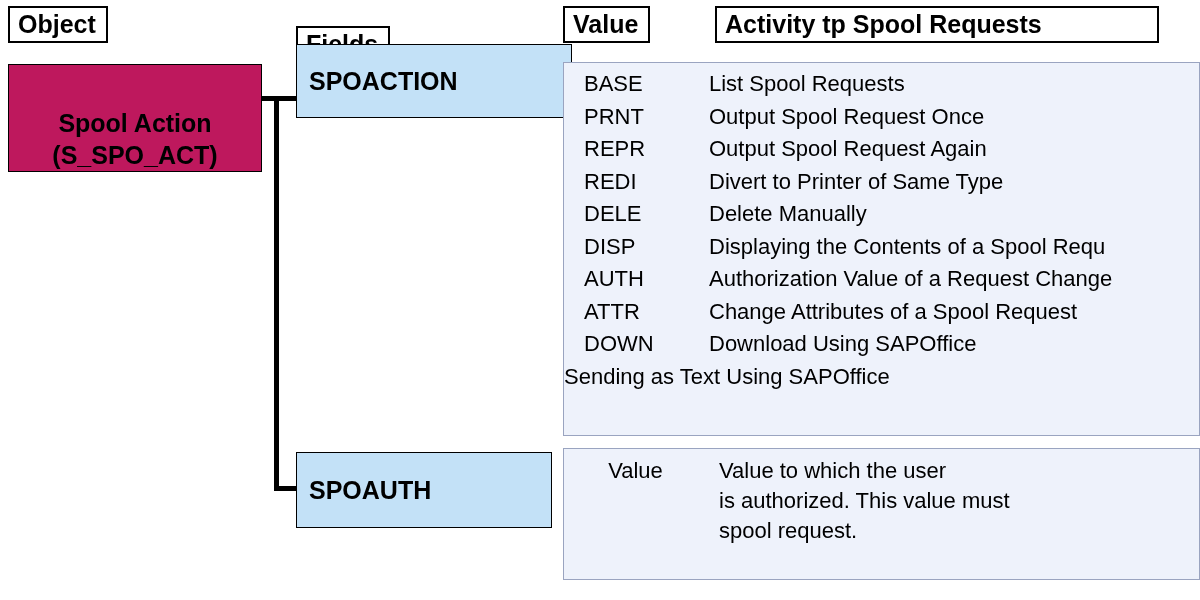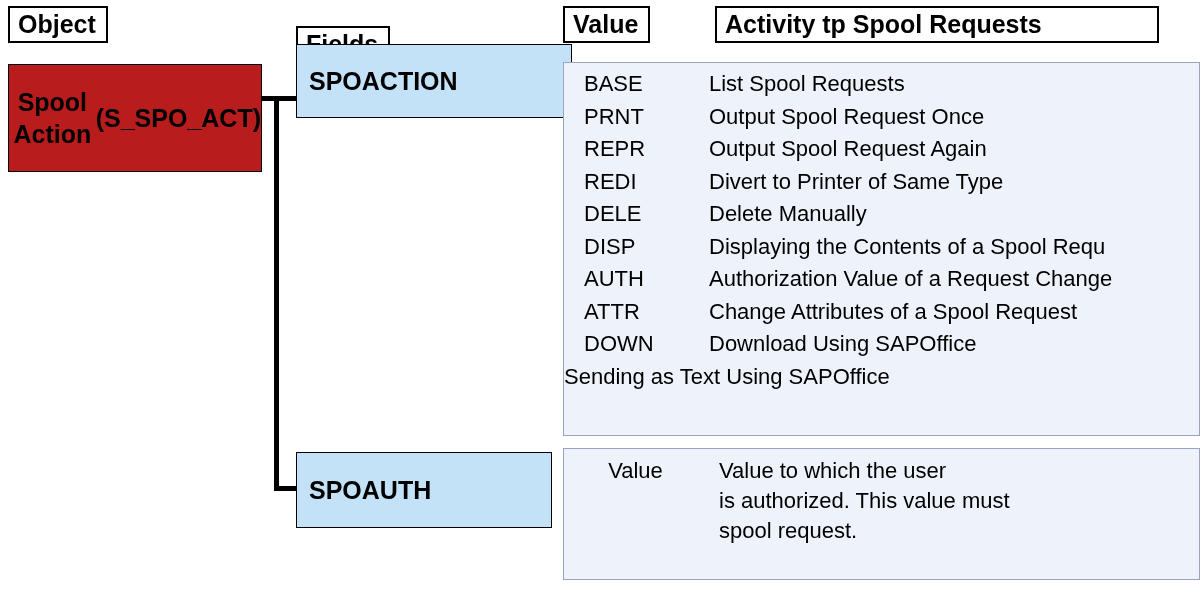--- a/index.html
+++ b/index.html
@@ -40,27 +40,27 @@
   #hdr-value  { left: 563px; top: 6px; }
   #hdr-activity { left: 715px; top: 6px; width: 444px; }
 
   
   .obj-box {
     position: absolute;
     left: 8px;
     top: 64px;
     width: 254px;
     height: 108px;
-    background: #b91c1c;
+    background: #be185d;
     border: 1px solid #000000;
     box-sizing: border-box;
     display: flex;
-    flex-direction: row;
+    flex-direction: column;
     align-items: center;
-    justify-content: space-between;
+    justify-content: flex-end;
     font-weight: bold;
     font-size: 25px;
     line-height: 32px;
     text-align: center;
   }
 
   
   .field-box {
     position: absolute;
     background: #c3e1f7;

